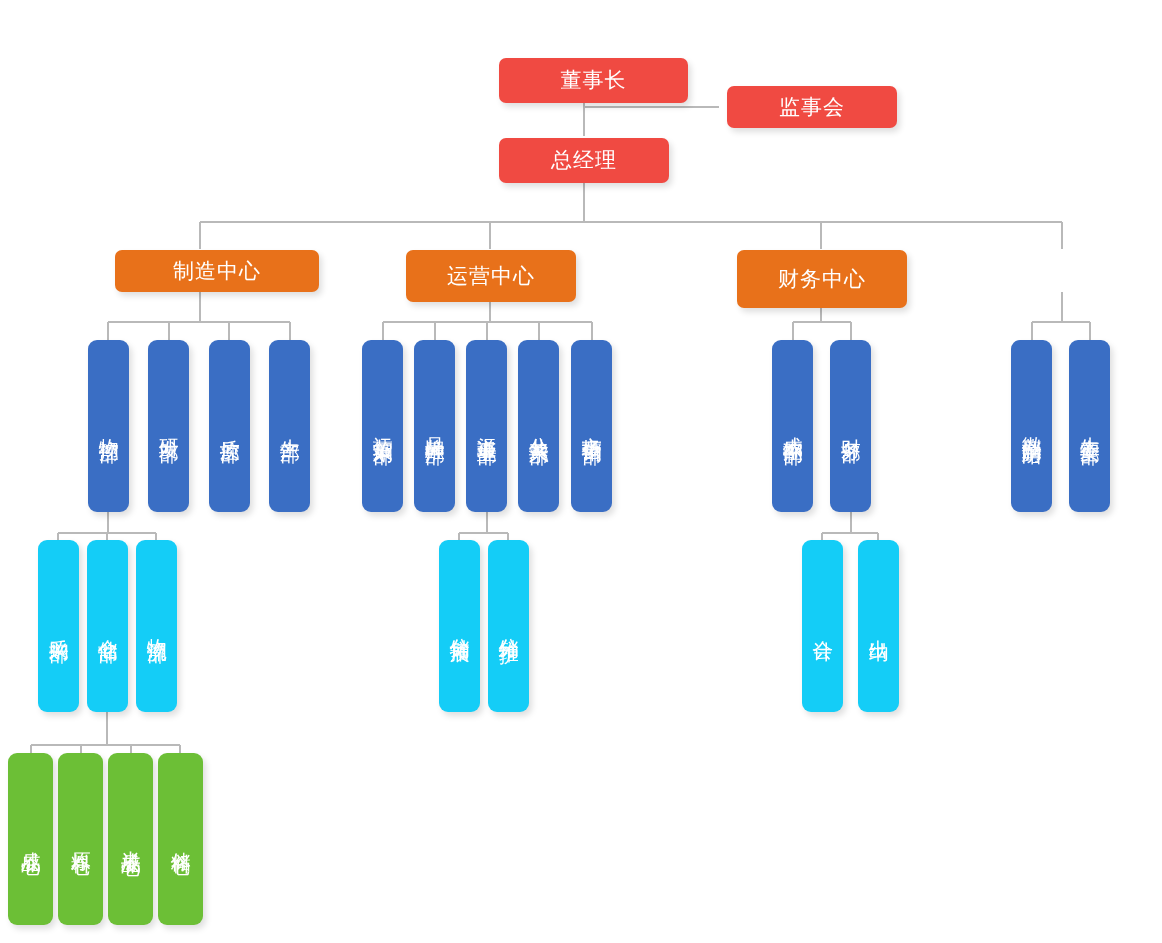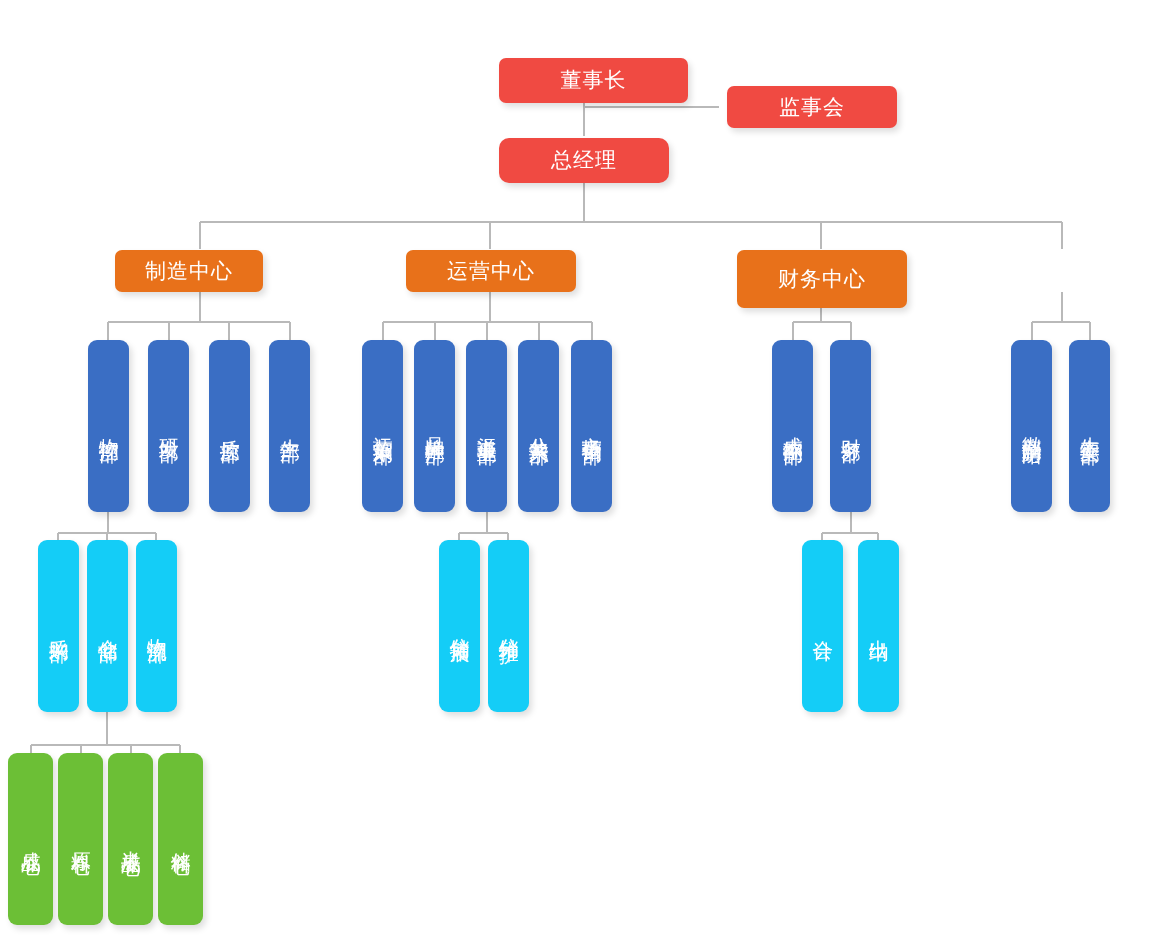--- a/index.html
+++ b/index.html
@@ -125,24 +125,24 @@
       <path d="M81 745 L81 753"></path>
       <path d="M131 745 L131 753"></path>
       <path d="M180 745 L180 753"></path>
     </g>
   </svg>
 
   <div class="node horiz lvl-exec" style="left:499px; top:33px; width:189px; height:45px;margin-top:25px;">董事长</div>
 
   <div class="node horiz lvl-exec" style="left:719px; top:86px; width:170px; height:42px;margin-left:8px;">监事会</div>
 
-  <div class="node horiz lvl-exec" style="left:499px; top:138px; width:170px; height:45px;border-radius:10px;">总经理</div>
+  <div class="node horiz lvl-exec" style="left:499px; top:138px; width:170px; height:45px;">总经理</div>
 
-  <div class="node horiz lvl-center" style="left:115px; top:250px; width:148px; height:42px;text-align:right;">制造中心</div>
-  <div class="node horiz lvl-center" style="left:406px; top:250px; width:170px; height:42px;">运营中心</div>
+  <div class="node horiz lvl-center" style="left:115px; top:250px; width:204px; height:42px;text-align:right;">制造中心</div>
+  <div class="node horiz lvl-center" style="left:406px; top:250px; width:170px; height:52px;">运营中心</div>
   <div class="node horiz lvl-center" style="left:737px; top:250px; width:170px; height:58px;">财务中心</div>
 
   <div class="node vert lvl-dept" style="left:88px; top:340px; width:41px; height:172px;">物控部</div>
   <div class="node vert lvl-dept" style="left:148px; top:340px; width:41px; height:172px;">研发部</div>
   <div class="node vert lvl-dept" style="left:209px; top:340px; width:41px; height:172px;">质控部</div>
   <div class="node vert lvl-dept" style="left:269px; top:340px; width:41px; height:172px;">生产部</div>
 
   <div class="node vert lvl-dept" style="left:362px; top:340px; width:41px; height:172px;">运营策划部</div>
   <div class="node vert lvl-dept" style="left:414px; top:340px; width:41px; height:172px;">品牌推广部</div>
   <div class="node vert lvl-dept" style="left:466px; top:340px; width:41px; height:172px;">渠道事业部</div>

